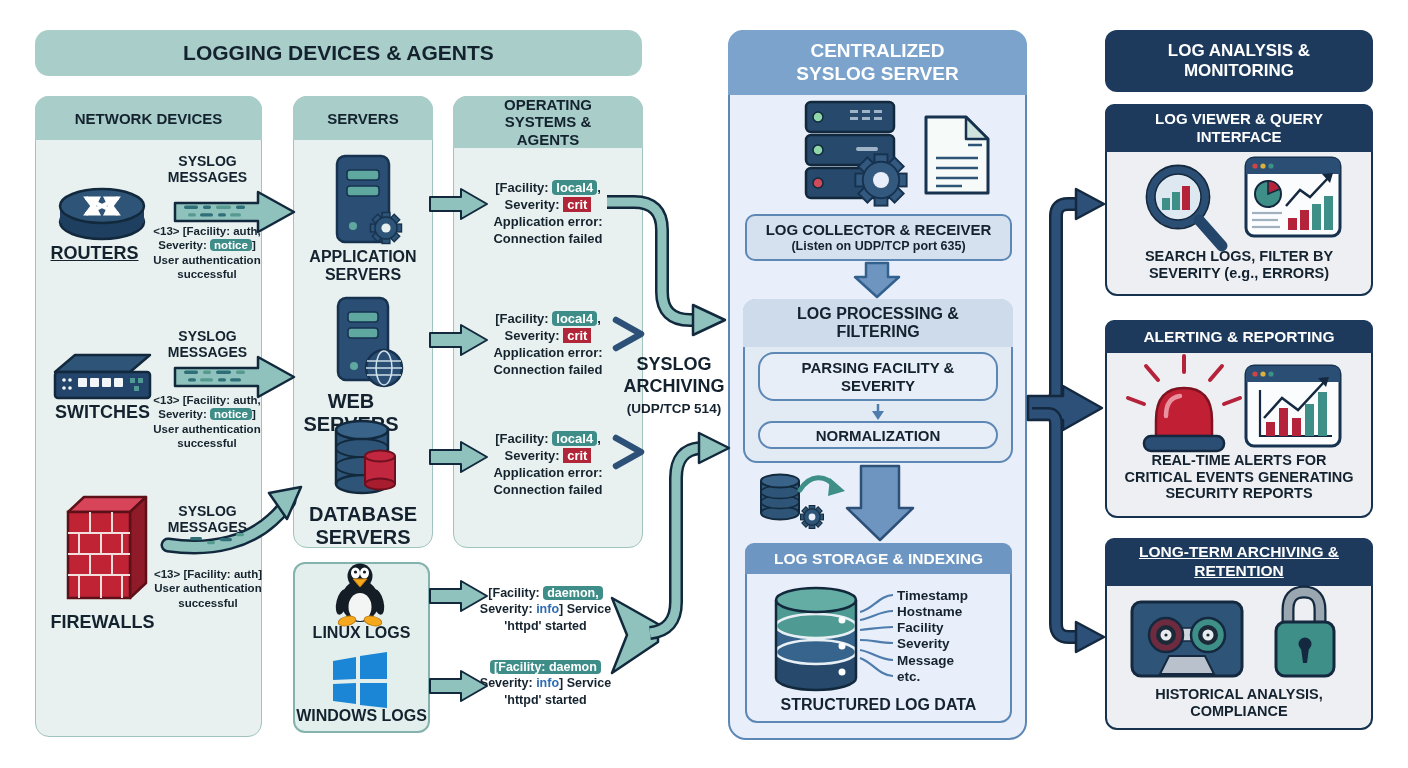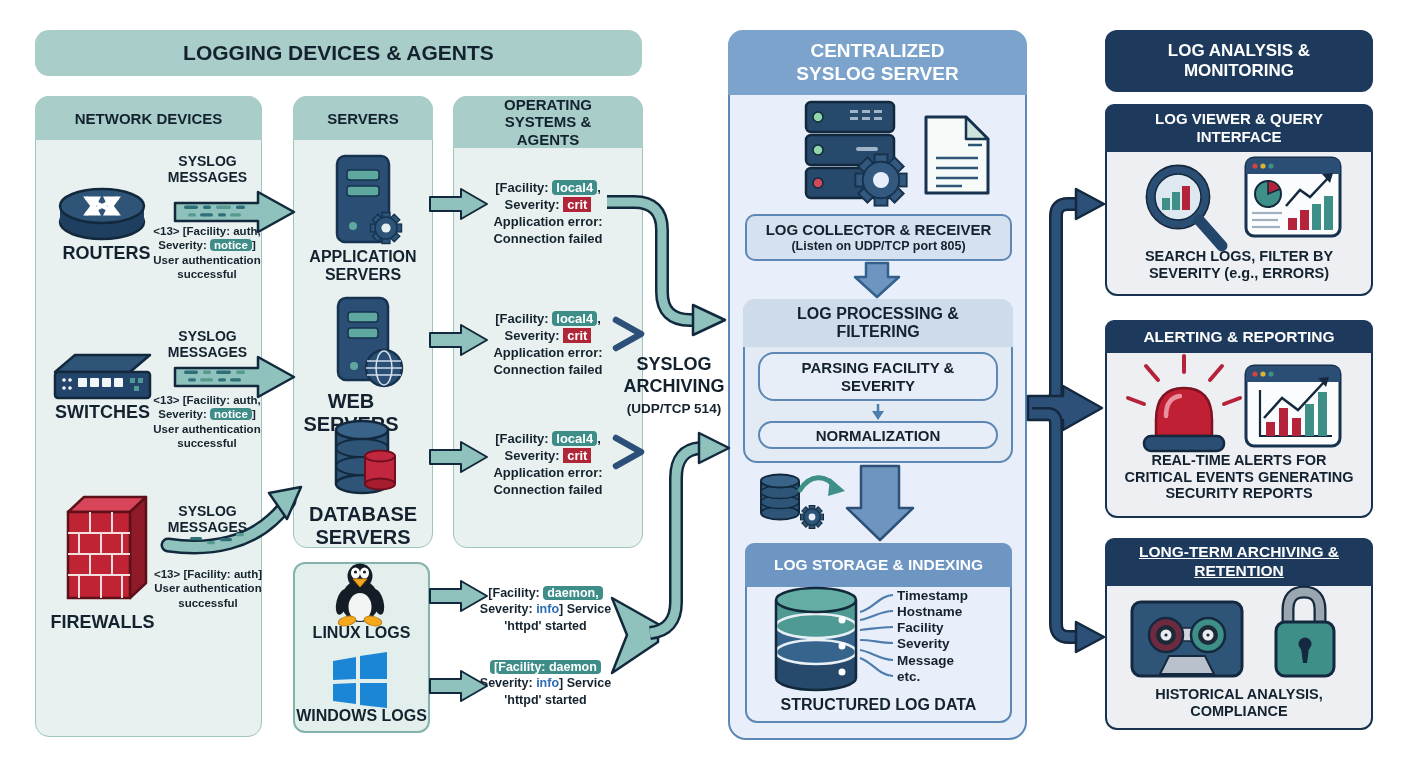--- a/index.html
+++ b/index.html
@@ -36,21 +36,21 @@
   <span>SERVERS</span>
 </div>
 
 <div class="box mint-col" style="left:453px;top:96px;width:190px;height:452px;"></div>
 <div class="box sage hd" style="left:453px;top:96px;width:190px;height:52px;border-radius:14px 14px 0 0;font-size:15px;line-height:1.15;">
   <span style="width:150px;">OPERATING SYSTEMS &amp; AGENTS</span>
 </div>
 
 <div class="box" style="left:293px;top:562px;width:137px;height:171px;background:var(--logs_fill);border:2px solid var(--logs_border);border-radius:12px;"></div>
 
-<div class="lbl" style="left:44px;top:243px;width:125px;font-size:18px;">ROUTERS</div>
+<div class="lbl" style="left:32px;top:243px;width:125px;font-size:18px;text-decoration:underline;">ROUTERS</div>
 <div class="lbl" style="left:40px;top:402px;width:125px;font-size:18px;">SWITCHES</div>
 <div class="lbl" style="left:40px;top:612px;width:125px;font-size:18px;">FIREWALLS</div>
 
 <div class="lbl" style="left:150px;top:153px;width:115px;font-size:14px;">SYSLOG MESSAGES</div>
 <div class="lbl" style="left:150px;top:328px;width:115px;font-size:14px;">SYSLOG MESSAGES</div>
 <div class="lbl" style="left:150px;top:503px;width:115px;font-size:14px;">SYSLOG MESSAGES</div>
 
 <div class="msg" style="left:145px;top:224px;width:124px;font-size:11.5px;line-height:1.25;">
   <span>&lt;13&gt; [Facility: auth,</span><br>
   <span>Severity:</span>
@@ -119,36 +119,36 @@
   <span style="font-size:13.5px;">(UDP/TCP 514)</span>
 </div>
 
 <div class="box" style="left:728px;top:30px;width:299px;height:710px;background:var(--blue_body);border:2.5px solid var(--blue_border);border-radius:18px;"></div>
 <div class="box hd" style="left:728px;top:30px;width:299px;height:65px;background:var(--blue_header);border-radius:15px 15px 0 0;color:#fff;font-size:19px;line-height:1.2;">
   <span style="width:210px;">CENTRALIZED SYSLOG SERVER</span>
 </div>
 
 <div class="box hd" style="left:745px;top:214px;width:267px;height:47px;background:var(--sub_box);border:2px solid var(--blue_border);border-radius:10px;flex-direction:column;line-height:1.2;">
   <span style="font-size:15px;">LOG COLLECTOR &amp; RECEIVER</span>
-  <span style="font-size:12.5px;font-weight:700;">(Listen on UDP/TCP port 805)</span>
+  <span style="font-size:12.5px;font-weight:700;">(Listen on UDP/TCP port 635)</span>
 </div>
 
 <div class="box" style="left:743px;top:299px;width:270px;height:164px;background:var(--process_fill);border:2px solid var(--blue_border);border-radius:14px;"></div>
 <div class="box hd" style="left:743px;top:299px;width:270px;height:48px;background:var(--process_header);border-radius:12px 12px 0 0;font-size:16px;line-height:1.15;">
   <span style="width:185px;">LOG PROCESSING &amp; FILTERING</span>
 </div>
 <div class="box hd" style="left:758px;top:352px;width:240px;height:49px;background:var(--inner_box);border:2px solid var(--blue_border);border-radius:16px;font-size:15px;line-height:1.2;">
   <span style="width:190px;">PARSING FACILITY &amp; SEVERITY</span>
 </div>
 <div class="box hd" style="left:758px;top:421px;width:240px;height:28px;background:var(--inner_box);border:2px solid var(--blue_border);border-radius:14px;font-size:15px;">
   <span>NORMALIZATION</span>
 </div>
 
 <div class="box" style="left:745px;top:543px;width:267px;height:180px;background:var(--blue_body);border:2.5px solid var(--blue_border);border-radius:12px;"></div>
-<div class="box hd" style="left:745px;top:543px;width:267px;height:44px;background:var(--storage_header);border-radius:9px 9px 0 0;color:#fff;font-size:15.5px;">
+<div class="box hd" style="left:745px;top:543px;width:267px;height:31px;background:var(--storage_header);border-radius:9px 9px 0 0;color:#fff;font-size:15.5px;">
   <span>LOG STORAGE &amp; INDEXING</span>
 </div>
 
 <div class="lbl" style="left:897px;top:588px;width:95px;text-align:left;font-size:13.5px;font-weight:700;">Timestamp</div>
 <div class="lbl" style="left:897px;top:604px;width:95px;text-align:left;font-size:13.5px;font-weight:700;">Hostname</div>
 <div class="lbl" style="left:897px;top:620px;width:95px;text-align:left;font-size:13.5px;font-weight:700;">Facility</div>
 <div class="lbl" style="left:897px;top:636px;width:95px;text-align:left;font-size:13.5px;font-weight:700;">Severity</div>
 <div class="lbl" style="left:897px;top:653px;width:95px;text-align:left;font-size:13.5px;font-weight:700;">Message</div>
 <div class="lbl" style="left:897px;top:669px;width:95px;text-align:left;font-size:13.5px;font-weight:700;">etc.</div>
 

